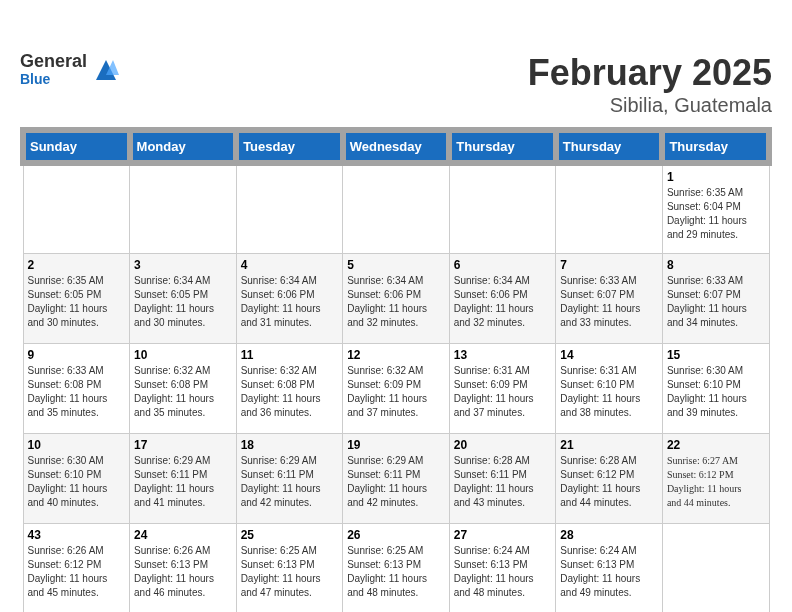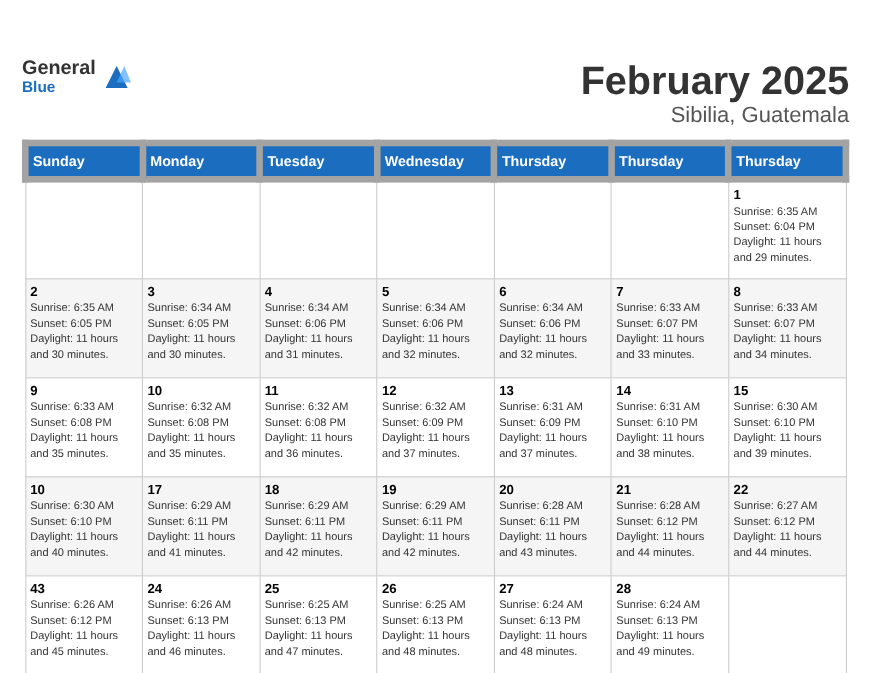--- a/index.html
+++ b/index.html
@@ -283,21 +283,21 @@
         </td>
         <td>
           <span class="day-num">21</span>
           <div class="day-info" style="white-space: pre-line;">Sunrise: 6:28 AM
 Sunset: 6:12 PM
 Daylight: 11 hours
 and 44 minutes.</div>
         </td>
         <td>
           <span class="day-num">22</span>
-          <div class="day-info" style="white-space: pre-line;">Sunrise: 6:27 AM
+          <div class="day-info" style="white-space: pre-line; font-family: Liberation Serif, serif;">Sunrise: 6:27 AM
 Sunset: 6:12 PM
 Daylight: 11 hours
 and 44 minutes.</div>
         </td>
       </tr>
       <tr class="week-row">
         <td>
           <span class="day-num">43</span>
           <div class="day-info" style="white-space: pre-line;">Sunrise: 6:26 AM
 Sunset: 6:12 PM

